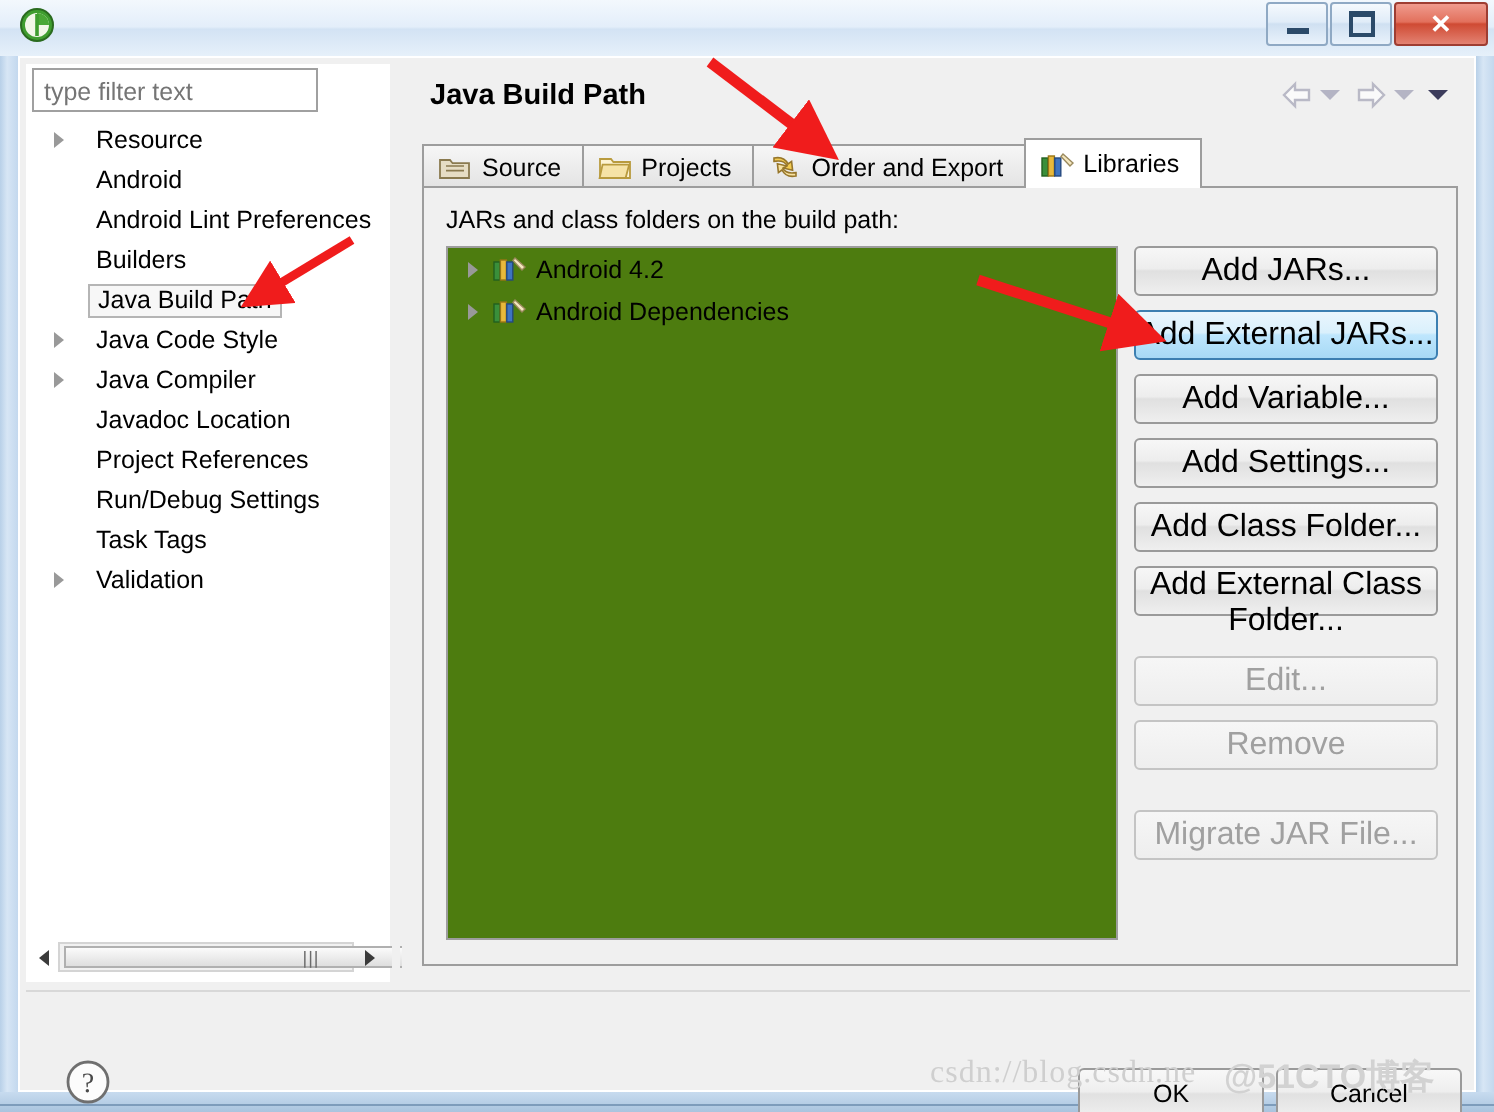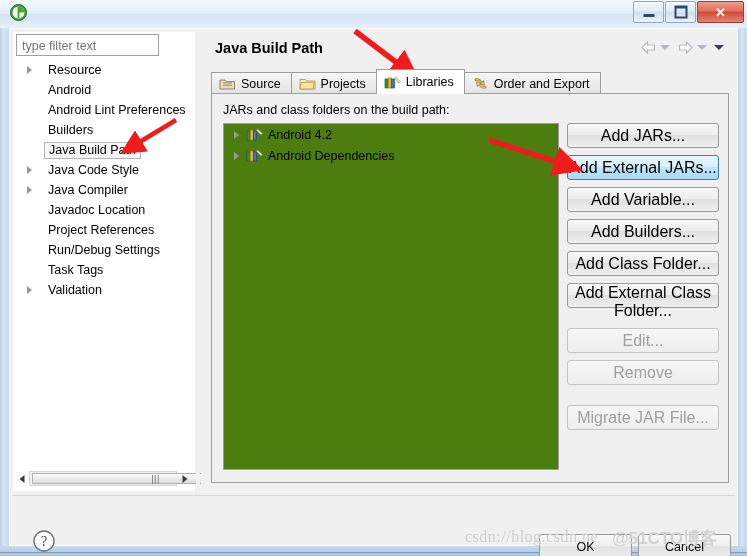--- a/index.html
+++ b/index.html
@@ -446,35 +446,35 @@
               </svg></span>
             <span>Source</span>
           </div>
           <div class="tab">
             <span class="tab-icon"><svg width="17" height="15" viewBox="0 0 17 15">
                 <path d="M1 3.5 h5.5 l1.2 1.5 h8.3 v8 h-15 z" fill="#fdf3d2" stroke="#b99b3e" stroke-width=".9"></path>
                 <path d="M2.3 6.3 h13.3 l-1.8 6.7 h-13 z" fill="#f6e3a6" stroke="#b99b3e" stroke-width=".9"></path>
               </svg></span>
             <span>Projects</span>
           </div>
+          <div class="tab">
+            <span class="tab-icon"><svg width="17" height="15" viewBox="0 0 17 15">
+                <path d="M3 3 q5 -1 7 3 l1.8 -1.3 l.5 4.4 l-4.3 -1 l1.6 -1.2 q-1.6 -3.1 -6.6 -2.2 z" fill="#f2cb52" stroke="#97762a" stroke-width=".8"></path>
+                <path d="M14 12 q-5 1 -7 -3 l-1.8 1.3 l-.5 -4.4 l4.3 1 l-1.6 1.2 q1.6 3.1 6.6 2.2 z" fill="#f8e2a0" stroke="#97762a" stroke-width=".8"></path>
+              </svg></span>
+            <span>Order and Export</span>
+          </div>
           <div class="tab active">
             <span class="tab-icon"><svg width="18" height="15" viewBox="0 0 18 15">
                 <rect x="1" y="4" width="3" height="9" fill="#3a8f3a" stroke="#21601f" stroke-width=".7"></rect>
                 <rect x="4.2" y="3" width="3" height="10" fill="#e8b93c" stroke="#9a7615" stroke-width=".7"></rect>
                 <rect x="7.4" y="4" width="3" height="9" fill="#3e74c0" stroke="#24497f" stroke-width=".7"></rect>
                 <path d="M11.5 2 L16.5 6.5 L15 8 L10.5 3.2 Z" fill="#f4e7c0" stroke="#9b8a5e" stroke-width=".7"></path>
               </svg></span>
             <span>Libraries</span>
-          </div>
-          <div class="tab">
-            <span class="tab-icon"><svg width="17" height="15" viewBox="0 0 17 15">
-                <path d="M3 3 q5 -1 7 3 l1.8 -1.3 l.5 4.4 l-4.3 -1 l1.6 -1.2 q-1.6 -3.1 -6.6 -2.2 z" fill="#f2cb52" stroke="#97762a" stroke-width=".8"></path>
-                <path d="M14 12 q-5 1 -7 -3 l-1.8 1.3 l-.5 -4.4 l4.3 1 l-1.6 1.2 q1.6 3.1 6.6 2.2 z" fill="#f8e2a0" stroke="#97762a" stroke-width=".8"></path>
-              </svg></span>
-            <span>Order and Export</span>
           </div>
         </div>
 
       <div class="tab-body">
         <div class="jar-label">JARs and class folders on the build path:</div>
         <div class="jar-list" id="jar-list">
             <div class="jar-row">
               <span class="jar-tw"></span>
               <span class="jar-icon"><svg width="18" height="15" viewBox="0 0 18 15">
                   <rect x="1" y="4" width="3" height="9" fill="#3a8f3a" stroke="#21601f" stroke-width=".7"></rect>
@@ -492,21 +492,21 @@
                   <rect x="7.4" y="4" width="3" height="9" fill="#3e74c0" stroke="#24497f" stroke-width=".7"></rect>
                   <path d="M11.5 2 L16.5 6.5 L15 8 L10.5 3.2 Z" fill="#f4e7c0" stroke="#9b8a5e" stroke-width=".7"></path>
                 </svg></span>
               <span>Android Dependencies</span>
             </div>
           </div>
         <div class="btn-col" id="btn-col">
             <button class="dlg-btn">Add JARs...</button>
             <button class="dlg-btn hover">Add External JARs...</button>
             <button class="dlg-btn">Add Variable...</button>
-            <button class="dlg-btn">Add Builders...</button>
+            <button class="dlg-btn">Add Settings...</button>
             <button class="dlg-btn">Add Class Folder...</button>
             <button class="dlg-btn">Add External Class Folder...</button>
             <div class="btn-gap"></div>
             <button class="dlg-btn disabled">Edit...</button>
             <button class="dlg-btn disabled">Remove</button>
             <div class="btn-gap"></div>
             <button class="dlg-btn disabled">Migrate JAR File...</button>
           </div>
       </div>
     </div>

